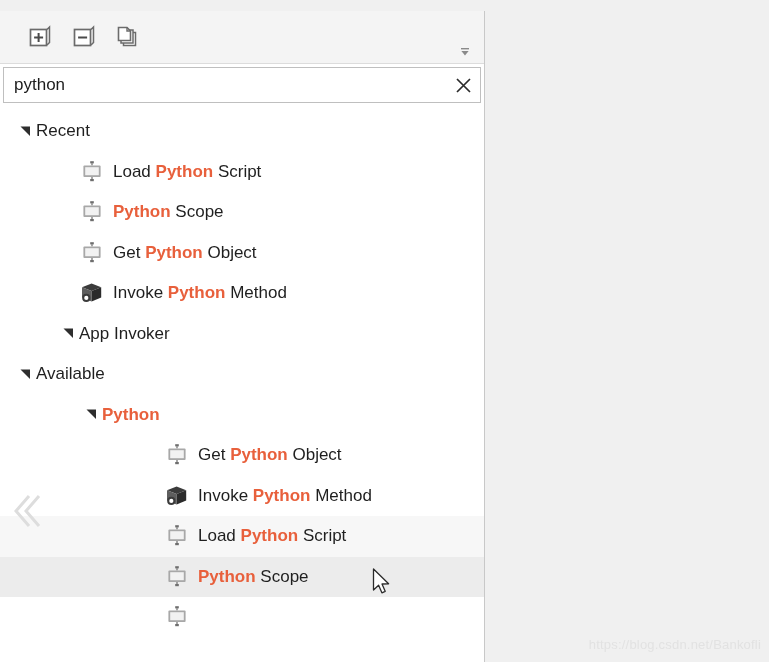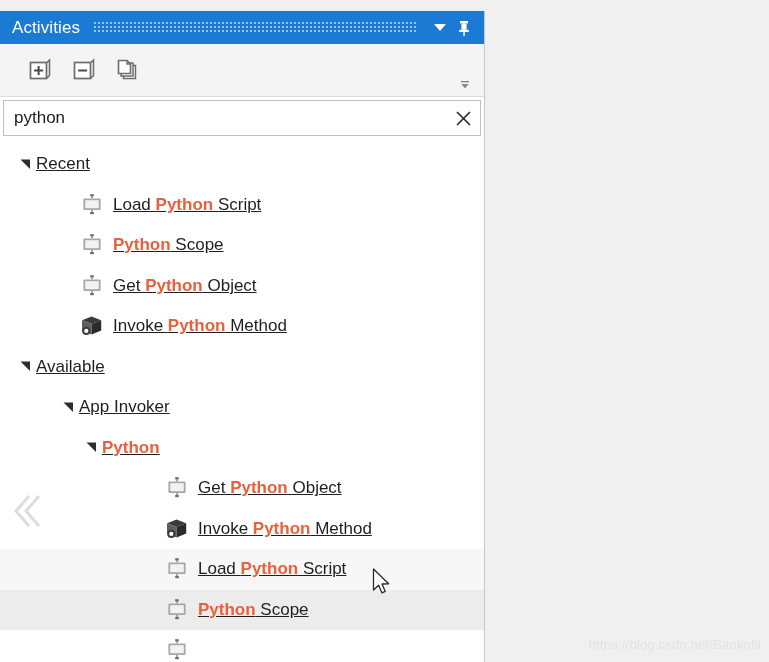--- a/index.html
+++ b/index.html
@@ -141,21 +141,20 @@
   }
   .tree-row {
     display: flex;
     align-items: center;
     height: 40.5px;
     font-size: 17px;
     color: #1f1f1f;
     white-space: nowrap;
     cursor: default;
     position: relative;
-    text-decoration: underline;
   }
   .tree-row.hl-light { background: #f7f7f7; }
   .tree-row.hl-dark  { background: #ececec; }
 
   .expander {
     width: 22px;
     min-width: 22px;
     height: 22px;
     display: flex;
     align-items: center;
@@ -213,35 +212,20 @@
     color: #e2e2e2;
     letter-spacing: .2px;
     user-select: none;
   }
 </style>
 </head>
 <body>
 
 <div id="activities-panel">
 
-  <div class="titlebar">
-    <span class="titlebar-text">Activities</span>
-    <span class="titlebar-grip"></span>
-    <span class="tb-btn">
-      <span class="caret-down"></span>
-    </span>
-    <span class="tb-btn">
-      <svg width="16" height="18" viewBox="0 0 16 18">
-        <rect x="4" y="2" width="8" height="2.4" fill="#ffffff"></rect>
-        <rect x="5.4" y="4.4" width="5.2" height="6.4" fill="#ffffff"></rect>
-        <rect x="3.2" y="10.8" width="9.6" height="2.2" fill="#ffffff"></rect>
-        <rect x="7.3" y="13" width="1.5" height="4" fill="#ffffff"></rect>
-      </svg>
-    </span>
-  </div>
 
   <div class="toolbar">
     <span class="tool-icon">
       <svg width="26" height="26" viewBox="0 0 26 26">
         <rect x="3.5" y="5.5" width="16" height="16" fill="#ffffff" stroke="#6b6b6b" stroke-width="1.7"></rect>
         <path d="M20 5.5 L22.5 3 L22.5 18.5 L20 21" fill="none" stroke="#6b6b6b" stroke-width="1.5"></path>
         <rect x="10.6" y="9" width="2" height="9" fill="#4a4a4a"></rect>
         <rect x="7.1" y="12.5" width="9" height="2" fill="#4a4a4a"></rect>
       </svg>
     </span>
@@ -334,35 +318,35 @@
           <svg width="24" height="24" viewBox="0 0 24 24">
             <path d="M11.6 2.4 L21.2 6.2 L11.6 10 L2 6.2 Z" fill="#3b3b3b"></path>
             <path d="M2 6.2 L11.6 10 L11.6 20.4 L2 16.6 Z" fill="#5e5e5e"></path>
             <path d="M21.2 6.2 L11.6 10 L11.6 20.4 L21.2 16.6 Z" fill="#2b2b2b"></path>
             <circle cx="6.3" cy="16.9" r="4.1" fill="#3b3b3b"></circle>
             <circle cx="6.3" cy="16.9" r="2.1" fill="#ffffff"></circle>
           </svg>
         </span>
         <span class="label"><span>Invoke </span><span class="match">Python</span><span> Method</span></span>
       </div>
+      <div class="tree-row ind-3">
+        <span class="expander">
+          <svg width="13" height="13" viewBox="0 0 13 13">
+            <path d="M1.5 1.5 L11 1.5 L11 11 Z" fill="#2e2e2e"></path>
+          </svg>
+        </span>
+        <span class="label"><span>App Invoker</span></span>
+      </div>
       <div class="tree-row ind-0">
         <span class="expander">
           <svg width="13" height="13" viewBox="0 0 13 13">
             <path d="M1.5 1.5 L11 1.5 L11 11 Z" fill="#2e2e2e"></path>
           </svg>
         </span>
         <span class="label"><span>Available</span></span>
-      </div>
-      <div class="tree-row ind-3">
-        <span class="expander">
-          <svg width="13" height="13" viewBox="0 0 13 13">
-            <path d="M1.5 1.5 L11 1.5 L11 11 Z" fill="#2e2e2e"></path>
-          </svg>
-        </span>
-        <span class="label"><span>App Invoker</span></span>
       </div>
       <div class="tree-row ind-4">
         <span class="expander">
           <svg width="13" height="13" viewBox="0 0 13 13">
             <path d="M1.5 1.5 L11 1.5 L11 11 Z" fill="#2e2e2e"></path>
           </svg>
         </span>
         <span class="label"><span class="match">Python</span></span>
       </div>
       <div class="tree-row ind-5">

